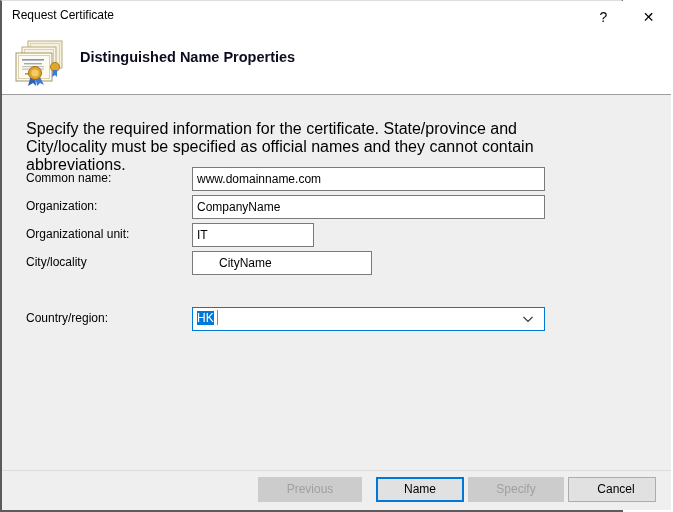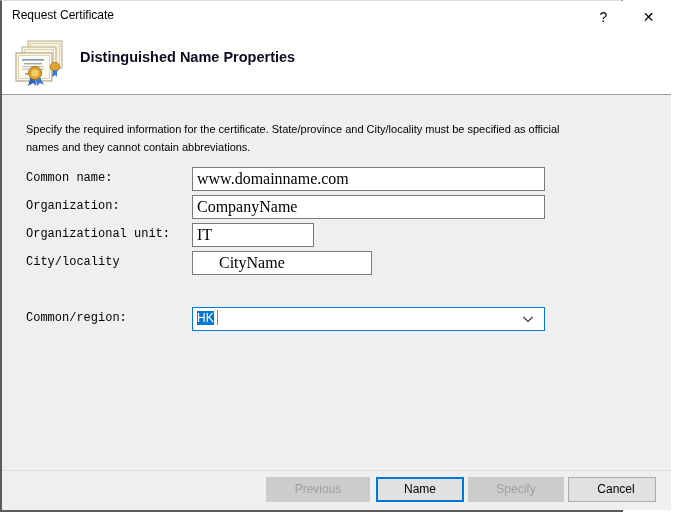--- a/index.html
+++ b/index.html
@@ -107,49 +107,48 @@
     top: 94px;
     width: 669px;
     height: 375px;
     background: #efefef;
   }
   #description {
     position: absolute;
     left: 24px;
     top: 25px;
     width: 560px;
-    font-size: 11px;
+    font-size: 16px;
     color: #000000;
     line-height: 18px;
   }
 
   .form-row {
     position: absolute;
     left: 0;
     height: 26px;
   }
   .form-label {
     position: absolute;
     left: 24px;
     top: 4px;
     font-size: 12px;
     color: #000000;
     white-space: nowrap;
-    font-family: Liberation Mono, monospace;
   }
   .form-input {
     position: absolute;
     left: 190px;
     top: 0;
     height: 24px;
     box-sizing: border-box;
     border: 1px solid #7a7a7a;
     background: #ffffff;
-    font-family: Liberation Serif, serif;
-    font-size: 16px;
+    font-family: Liberation Sans, sans-serif;
+    font-size: 12px;
     color: #000000;
     padding: 0 0 0 4px;
     outline: none;
   }
   .w-long  { width: 353px; }
   .w-short { width: 122px; }
   .w-mid   { width: 180px; padding-left: 26px; }
 
   
   #combo-wrap {
@@ -227,21 +226,21 @@
     background: #e1e1e1;
     border: 2px solid #0078d7;
     color: #000000;
     line-height: 21px;
   }
   .btn-disabled {
     background: #cccccc;
     border: 1px solid #cccccc;
     color: #a0a0a0;
   }
-  #btn-previous { left: 264px; width: 104px; }
+  #btn-previous { left: 256px; width: 104px; }
   #btn-next     { left: 374px; width: 88px; }
   #btn-finish   { left: 466px; width: 96px; }
   #btn-cancel   { left: 566px; width: 88px; padding-left: 8px; }
 </style>
 </head>
 <body>
 
 <div id="window">
 
   <div id="titlebar">
@@ -308,21 +307,21 @@
       <input class="form-input w-long" type="text" value="CompanyName" style="">
     </div>
 
     <div class="form-row" style="top:156px; width:669px;">
       <div class="form-label">City/locality</div>
       <input class="form-input w-mid" type="text" value="CityName" style="">
     </div>
 
 
     <div class="form-row" style="top:212px; width:669px;">
-      <div class="form-label">Common/region:</div>
+      <div class="form-label">Country/region:</div>
       <div id="combo-wrap">
         <span id="combo-value">HK</span>
         <span id="combo-caret"></span>
         <span id="combo-arrow">
           <svg width="14" height="14" viewBox="0 0 14 14" xmlns="http://www.w3.org/2000/svg">
             <path d="M2.5 5 L7 9.5 L11.5 5" fill="none" stroke="#3a3a3a" stroke-width="1.2"></path>
           </svg>
         </span>
       </div>
     </div>

